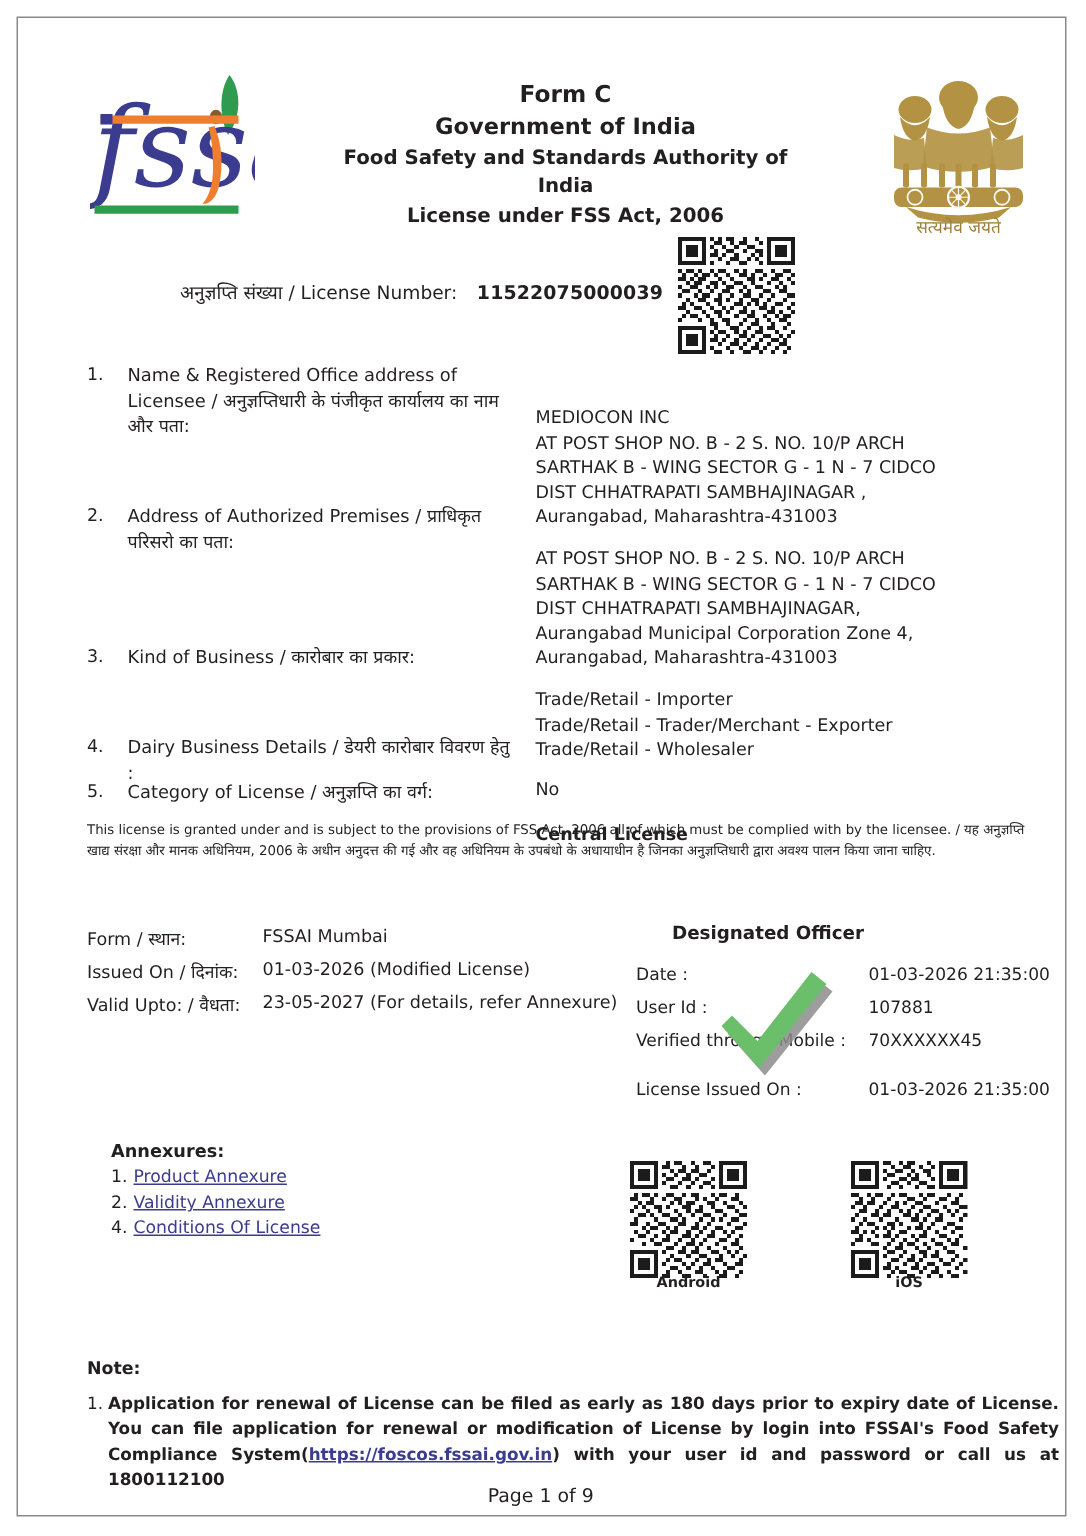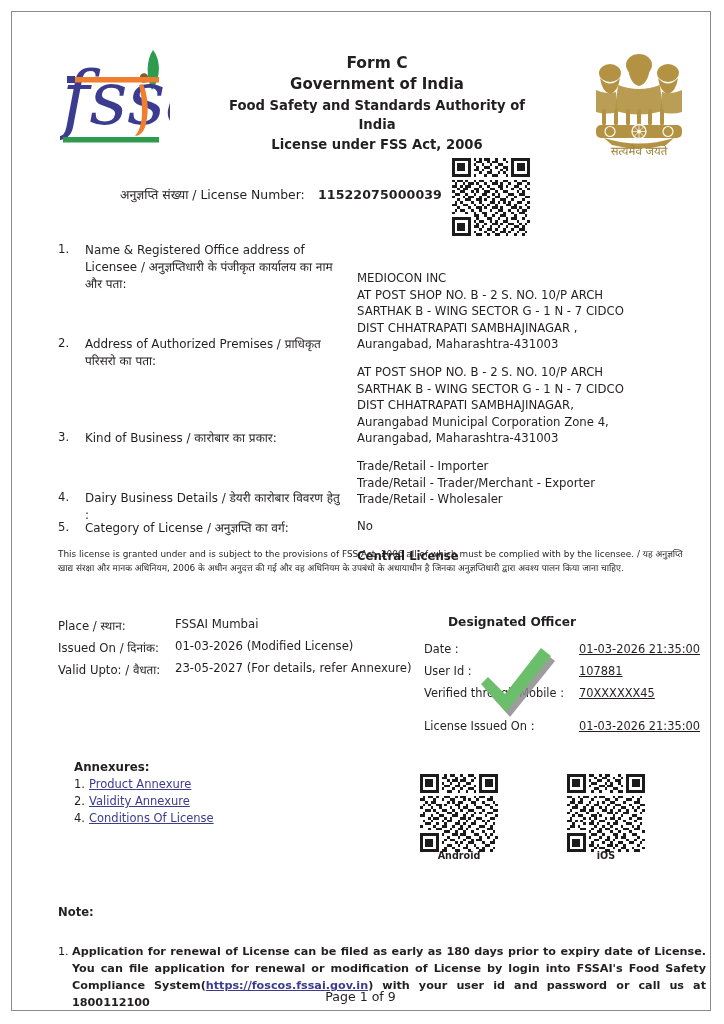--- a/index.html
+++ b/index.html
@@ -50,41 +50,41 @@
   
   .pb{position:absolute;font-size:11.7px;color:#231f20;}
   .pb .k{position:absolute;left:46px;width:112px;}
   .pb .v{position:absolute;left:163px;width:250px;}
 
   
   .dobox{position:absolute;left:412px;top:603px;width:280px;}
   .dotitle{font-size:12.2px;font-weight:bold;color:#231f20;margin-left:24px;}
   .dorow{position:absolute;font-size:11.4px;color:#231f20;}
   .dorow .dk{position:absolute;left:0;width:160px;}
-  .dorow .dv{position:absolute;left:155px;width:130px;text-decoration:underline;}
+  .dorow .dv{position:absolute;left:155px;width:130px;}
   .tick{position:absolute;left:455px;top:626px;width:96px;height:90px;}
 
   
   .annx{position:absolute;left:62px;top:748px;width:280px;}
   .annx .ah{font-size:11.8px;font-weight:bold;margin-bottom:2px;color:#231f20;}
   .annx ol{margin:0;padding:0;list-style:none;}
   .annx li{font-size:11.5px;line-height:1.47;color:#231f20;}
   .annx li .n{display:inline-block;width:15px;}
   .annx li a{color:#3b3b8f;text-decoration:underline;}
 
   
   .dl{position:absolute;left:392px;top:747px;width:292px;text-align:center;font-size:9.3px;color:#231f20;}
   .dl .red{color:#c0272d;font-weight:bold;}
   .qrs{position:absolute;left:392px;top:762px;width:292px;height:110px;}
   .qrbox{position:absolute;width:78px;height:78px;}
   .qrcap{position:absolute;width:78px;top:76px;text-align:center;font-size:9.6px;font-weight:bold;color:#231f20;}
 
   
   .note{position:absolute;left:46px;top:893px;width:648px;}
-  .note .nh{font-size:11.6px;font-weight:bold;color:#231f20;margin-bottom:24px;}
+  .note .nh{font-size:11.6px;font-weight:bold;color:#231f20;margin-bottom:8px;}
   .note .nitem{position:relative;padding-left:14px;font-size:11.2px;font-weight:bold;line-height:1.52;text-align:justify;color:#231f20;}
   .note .nitem .mk{position:absolute;left:0;top:0;font-weight:normal;}
   .note .nitem a{color:#3b3b8f;text-decoration:underline;font-weight:bold;}
 
   
   .foot{position:absolute;left:0;top:977px;width:697px;text-align:center;font-size:12.6px;color:#231f20;}
 </style>
 </head>
 <body>
 
@@ -417,21 +417,21 @@
   <div class="row" style="top:508px;">
     <span class="num">5.</span>
     <span class="lbl2">Category of License / अनुज्ञप्ति का वर्ग:</span>
     <span class="val2 bold" style="white-space:pre-line;">Central License</span>
   </div>
 
   <div class="disc">This license is granted under and is subject to the provisions of FSS Act, 2006 all of which must be complied with by the licensee. / यह अनुज्ञप्ति खाद्य संरक्षा और मानक अधिनियम, 2006 के अधीन अनुदत्त की गई और वह अधिनियम के उपबंधो के अधायाधीन है जिनका अनुज्ञप्तिधारी द्वारा अवश्य पालन किया जाना चाहिए.</div>
 
   <div class="pb" style="top:0;left:0;">
     <div style="position:absolute;top:605px;width:420px;">
-      <span class="k">Place / स्थान:</span>
+      <span class="k">Form / स्थान:</span>
       <span class="v">FSSAI Mumbai</span>
     </div>
     <div style="position:absolute;top:627px;width:420px;">
       <span class="k">Issued On / दिनांक:</span>
       <span class="v">01-03-2026 (Modified License)</span>
     </div>
     <div style="position:absolute;top:649px;width:420px;">
       <span class="k">Valid Upto: / वैधता:</span>
       <span class="v">23-05-2027 (For details, refer Annexure)</span>
     </div>

